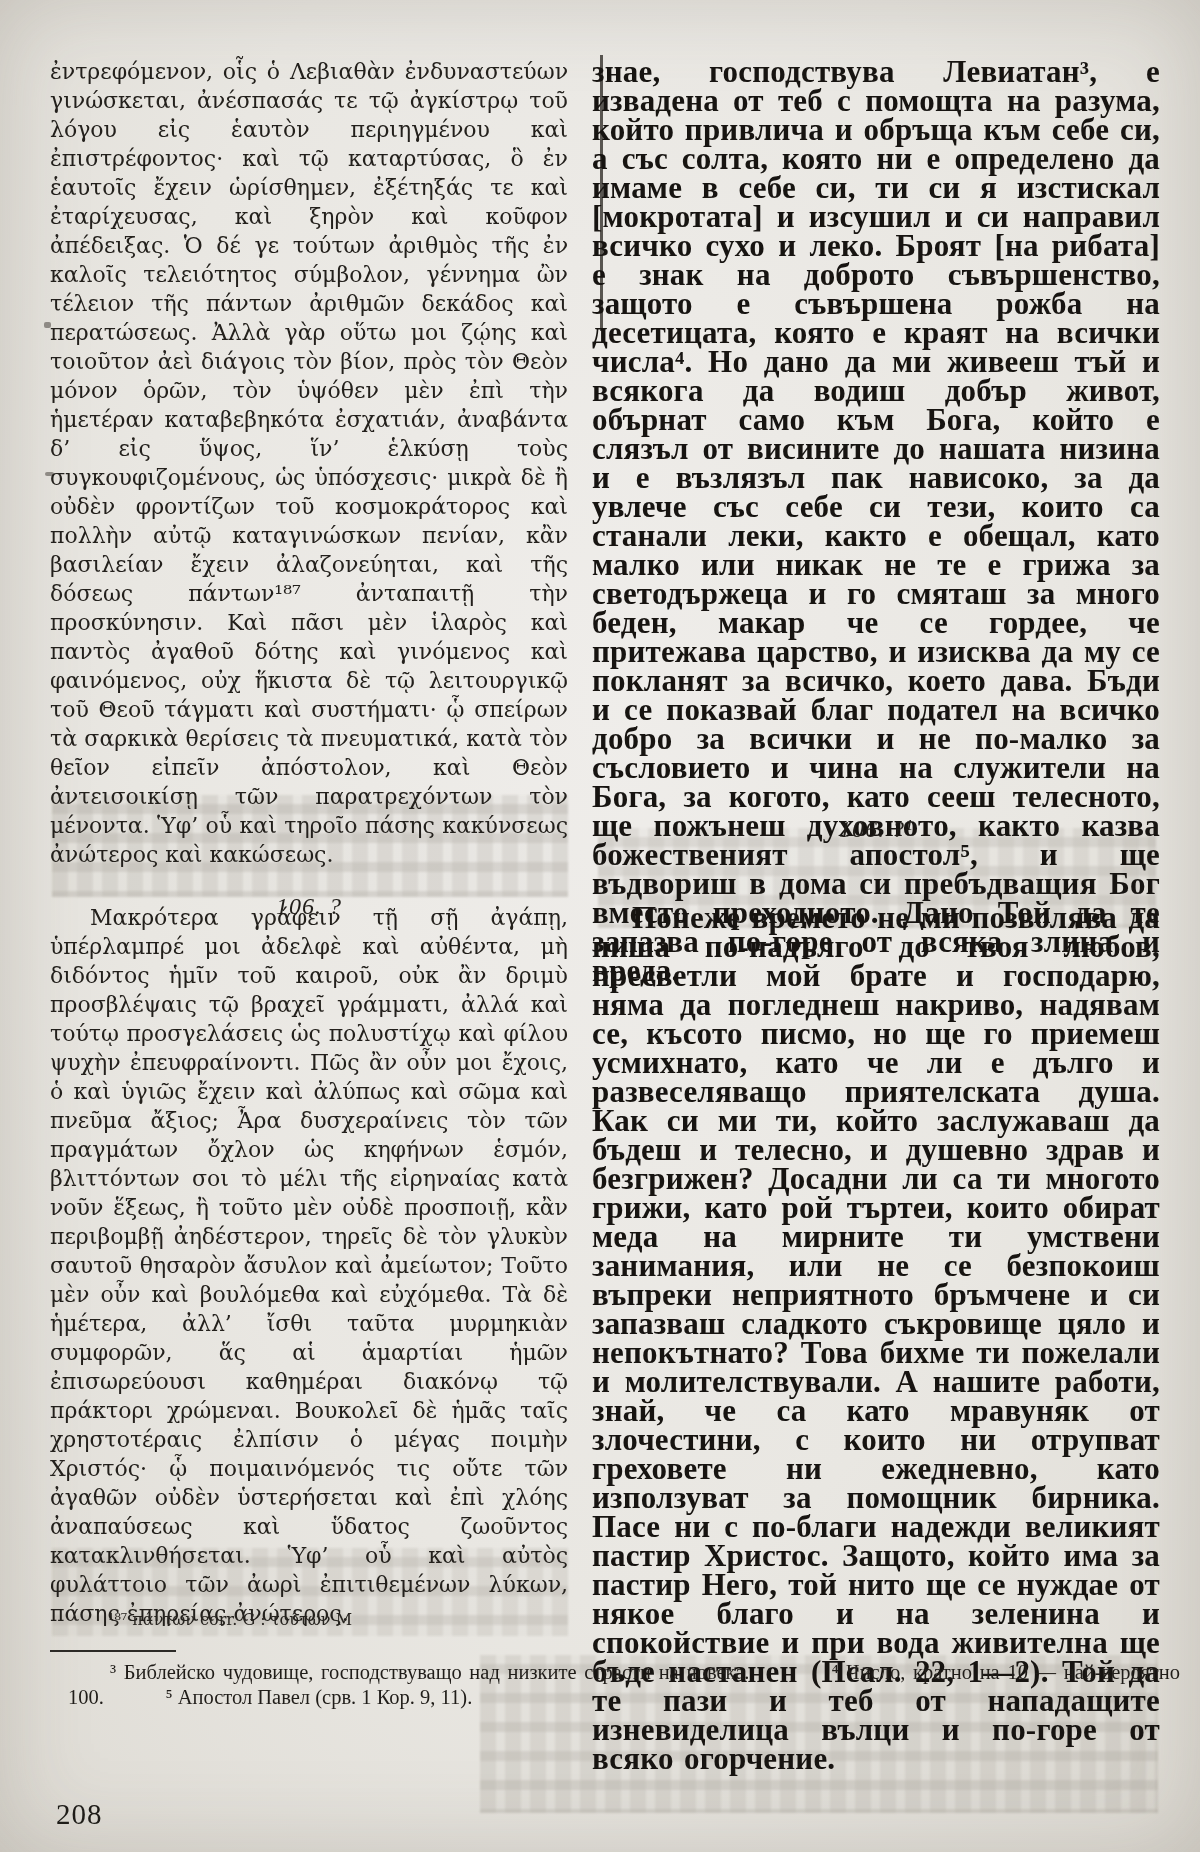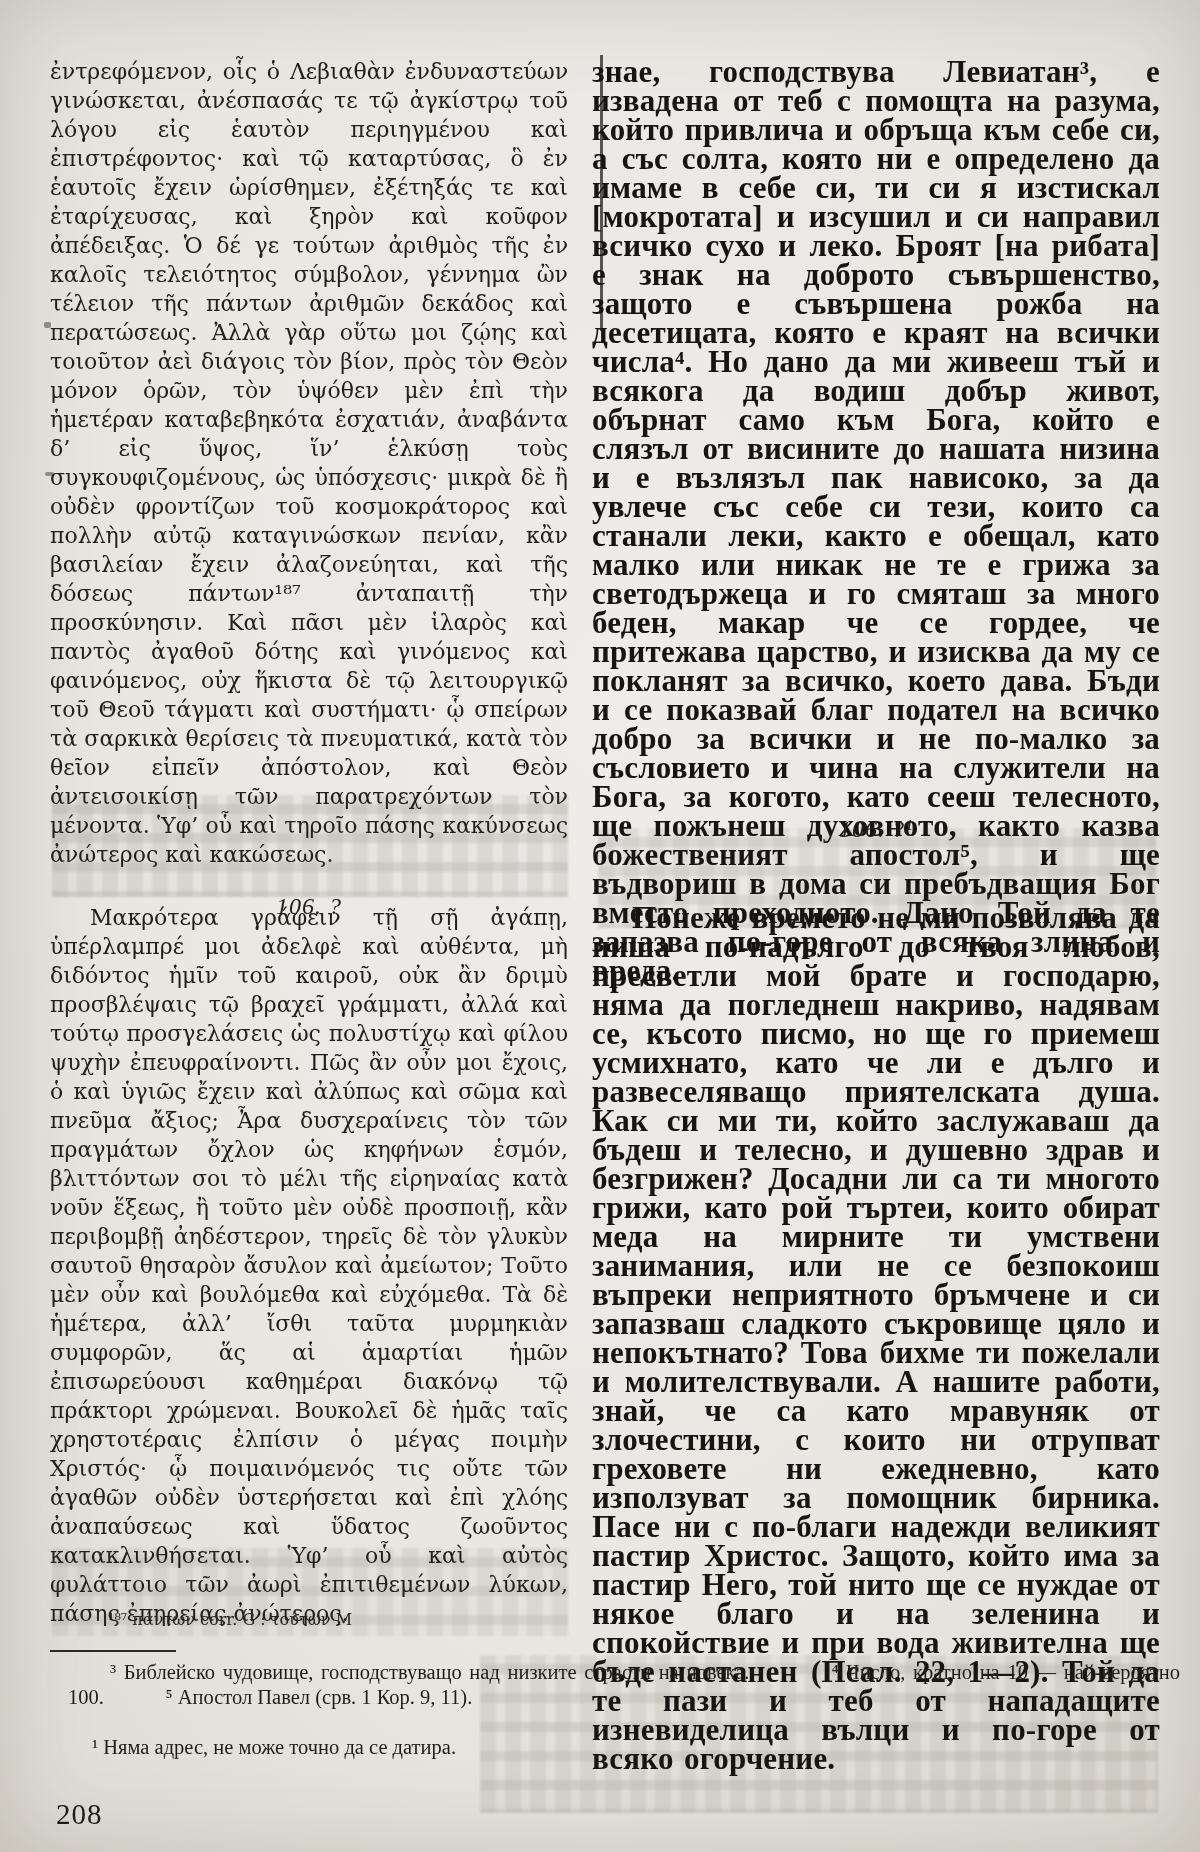--- a/index.html
+++ b/index.html
@@ -135,17 +135,16 @@
   <div class="abs footnote-rule" style="left:50px; top:1650px; width:126px;"></div>
 
   <div class="abs col-right bg-text" style="top:57px;">знае, господствува Левиатан³, е извадена от теб с помощта на разума, който привлича и обръща към себе си, а със солта, която ни е определено да имаме в себе си, ти си я изстискал [мокротата] и изсушил и си направил всичко сухо и леко. Броят [на рибата] е знак на доброто съвършенство, защото е съвършена рожба на десетицата, която е краят на всички числа⁴. Но дано да ми живееш тъй и всякога да водиш добър живот, обърнат само към Бога, който е слязъл от висините до нашата низина и е възлязъл пак нависоко, за да увлече със себе си тези, които са станали леки, както е обещал, като малко или никак не те е грижа за светодържеца и го смяташ за много беден, макар че се гордее, че притежава царство, и изисква да му се покланят за всичко, което дава. Бъди и се показвай благ подател на всичко добро за всички и не по-малко за съсловието и чина на служители на Бога, за когото, като сееш телесното, ще пожънеш духовното, както казва божественият апостол⁵, и ще въдвориш в дома си пребъдващия Бог вместо преходното. Дано Той да те запазва по-горе от всяка злина и вреда.</div>
 
   <div class="abs col-right section-heading" style="top:816px;">106. ?¹</div>
 
   <div class="abs col-right bg-text indent-first" style="top:903px;">Понеже времето не ми позволява да пиша по-надълго до твоя любов, пресветли мой брате и господарю, няма да погледнеш накриво, надявам се, късото писмо, но ще го приемеш усмихнато, като че ли е дълго и развеселяващо приятелската душа. Как си ми ти, който заслужаваш да бъдеш и телесно, и душевно здрав и безгрижен? Досадни ли са ти многото грижи, като рой търтеи, които обират меда на мирните ти умствени занимания, или не се безпокоиш въпреки неприятното бръмчене и си запазваш сладкото съкровище цяло и непокътнато? Това бихме ти пожелали и молителствували. А нашите работи, знай, че са като мравуняк от злочестини, с които ни отрупват греховете ни ежедневно, като използуват за помощник бирника. Пасе ни с по-благи надежди великият пастир Христос. Защото, който има за пастир Него, той нито ще се нуждае от някое благо и на зеленина и спокойствие и при вода живителна ще бъде настанен (Псал. 22, 1—2). Той да те пази и теб от нападащите изневиделица вълци и по-горе от всяко огорчение.</div>
 
   <div class="abs footnote-text" style="left:68px; top:1660px; width:1112px;">³ Библейско чудовище, господствуващо над низките страсти на човека.    ⁴ Число, кратно на 10 — най-вероятно 100.   ⁵ Апостол Павел (срв. 1 Кор. 9, 11).</div>
 
-  <div class="abs footnote-text" style="left:50px; top:1735px; width:1112px;">¹ Няма адрес, не може точно да се датира.</div>
 
   <div class="abs page-number" style="left:56px; top:1788px;margin-top:10px;">208</div>
 
 </div>
 
 </body></html>

